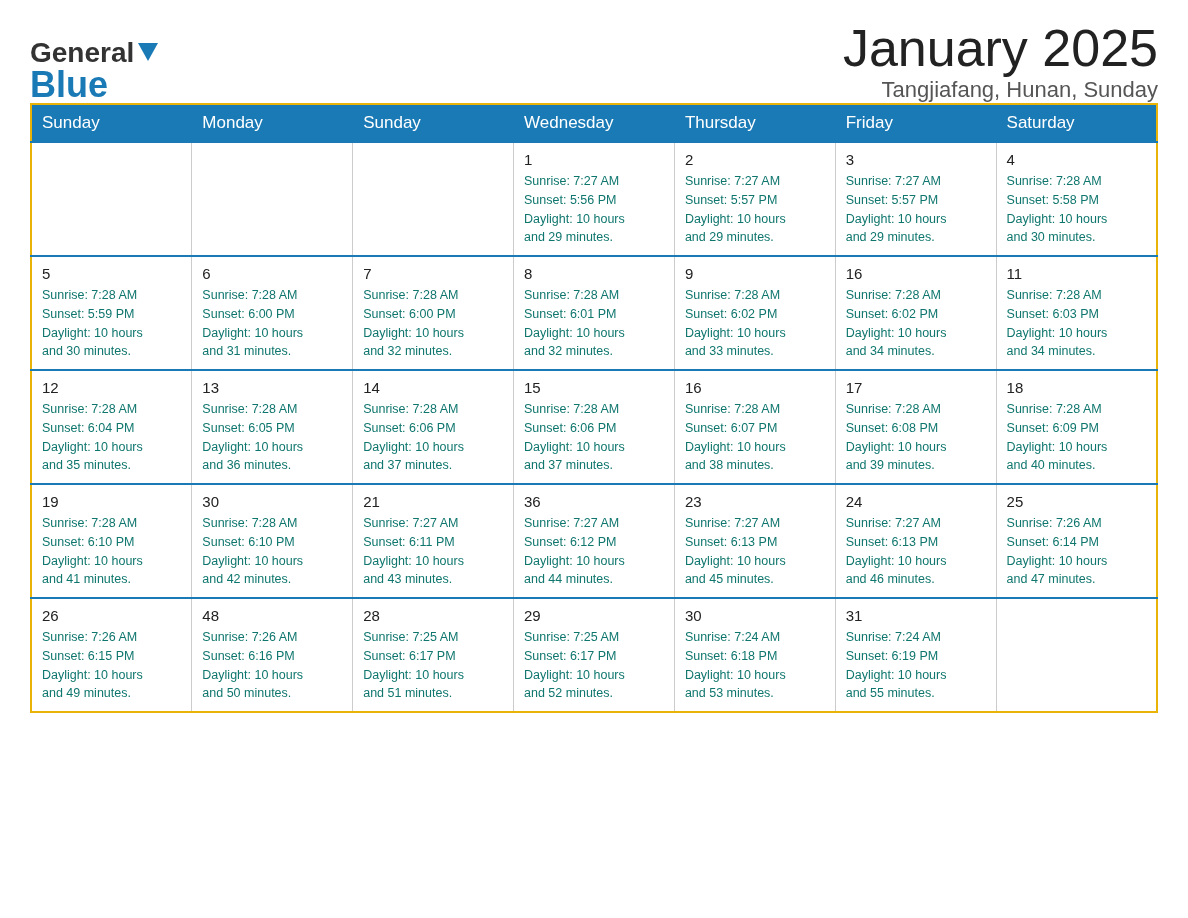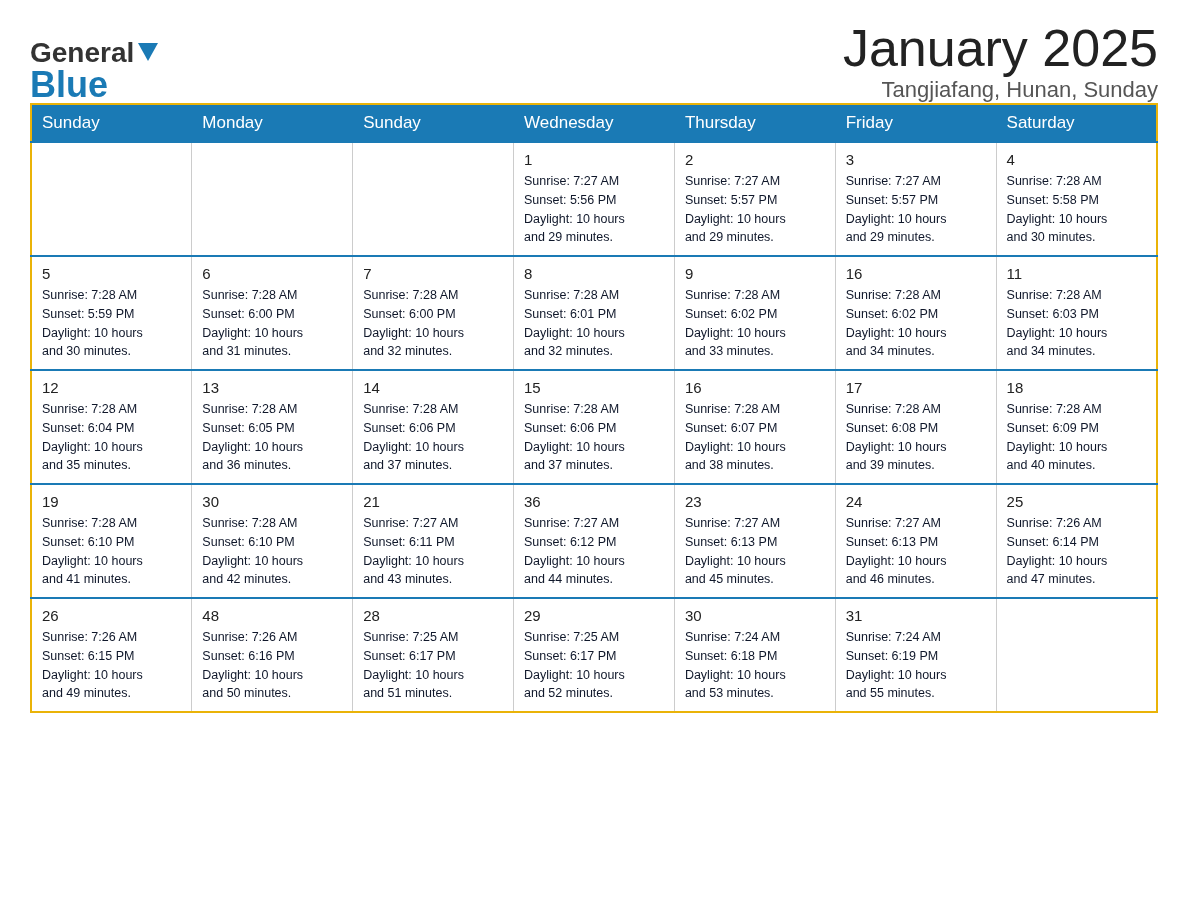--- a/index.html
+++ b/index.html
@@ -82,21 +82,21 @@
     .day-number {
       font-size: 15px;
       font-weight: normal;
       color: #222;
       display: block;
       margin-bottom: 4px;
     }
     .day-info {
       font-size: 12.5px;
       line-height: 1.5;
-      color: #0f172a;
+      color: #0f766e;
     }
     .calendar tr td {
       background: #fff;
     }
     .calendar tbody tr {
       border-top: 2px solid #1a7ab5;
     }
   </style>
 </head>
 <body>

